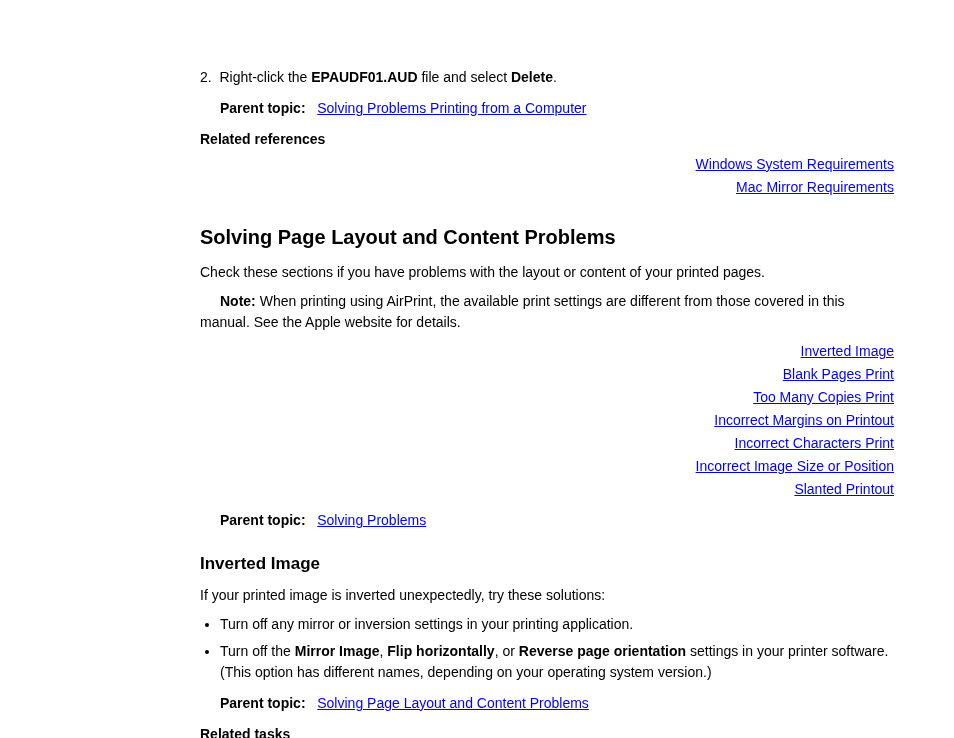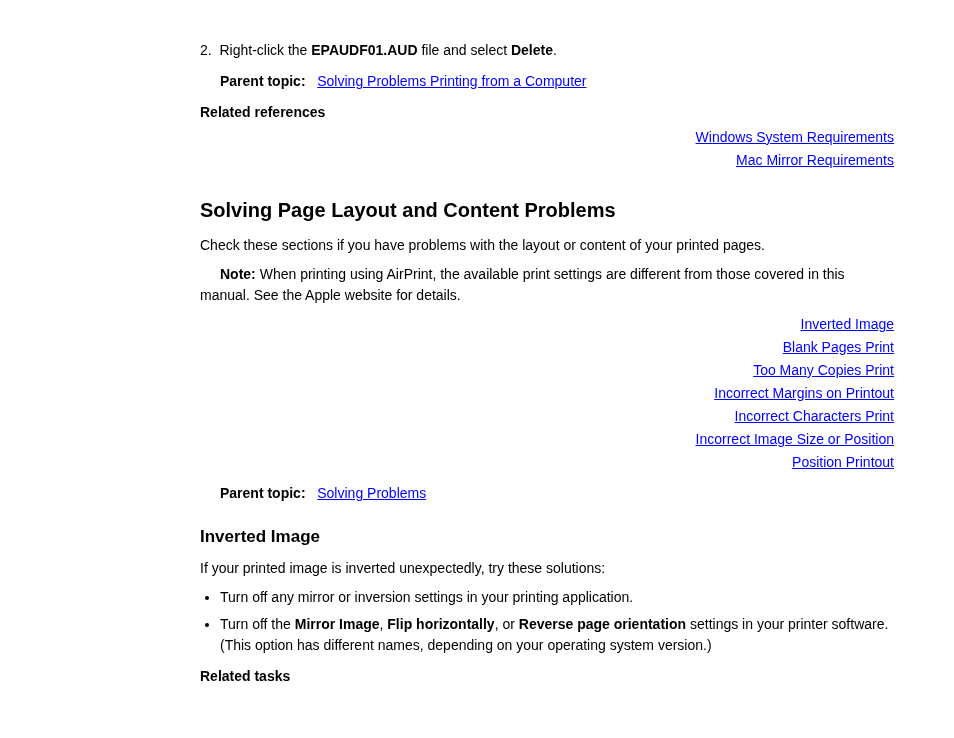--- a/index.html
+++ b/index.html
@@ -12,20 +12,21 @@
       min-height: 738px;
       padding: 40px 60px 40px 200px;
       line-height: 1.5;
     }
     .page-content {
       max-width: 720px;
     }
     .step {
       margin-bottom: 6px;
       padding-left: 0;
+      margin-top: 27px;
     }
     .step-number {
       font-size: 14px;
     }
     .bold { font-weight: bold; padding-left: 20px; }
     .link { color: #0000ff; text-decoration: underline; cursor: pointer; }
     .section-heading {
       font-size: 20px;
       font-weight: bold;
       margin-top: 24px;
@@ -106,21 +107,21 @@
     <span> When printing using AirPrint, the available print settings are different from those covered in this manual. See the Apple website for details.</span>
   </div>
 
   <div class="link-list">
     <span class="link">Inverted Image</span>
     <span class="link">Blank Pages Print</span>
     <span class="link">Too Many Copies Print</span>
     <span class="link">Incorrect Margins on Printout</span>
     <span class="link">Incorrect Characters Print</span>
     <span class="link">Incorrect Image Size or Position</span>
-    <span class="link">Position Printout</span>
+    <span class="link">Slanted Printout</span>
   </div>
 
   <div class="parent-topic-line">
     <span class="bold">Parent topic:</span>
     <span>&nbsp;</span>
     <span class="link">Solving Problems</span>
   </div>
 
   <div class="subsection-heading">Inverted Image</div>
 
@@ -128,16 +129,21 @@
 
   <ul class="bullet-list">
     <li>
       <span>Turn off any mirror or inversion settings in your printing application.</span>
     </li>
     <li>
       <span>Turn off the <strong>Mirror Image</strong>, <strong>Flip horizontally</strong>, or <strong>Reverse page orientation</strong> settings in your printer software. (This option has different names, depending on your operating system version.)</span>
     </li>
   </ul>
 
+  <div class="parent-topic-line">
+    <span class="bold">Parent topic:</span>
+    <span>&nbsp;</span>
+    <span class="link">Solving Page Layout and Content Problems</span>
+  </div>
 
   <div class="related-label">Related tasks</div>
 
 </div>
 
 </body></html>

